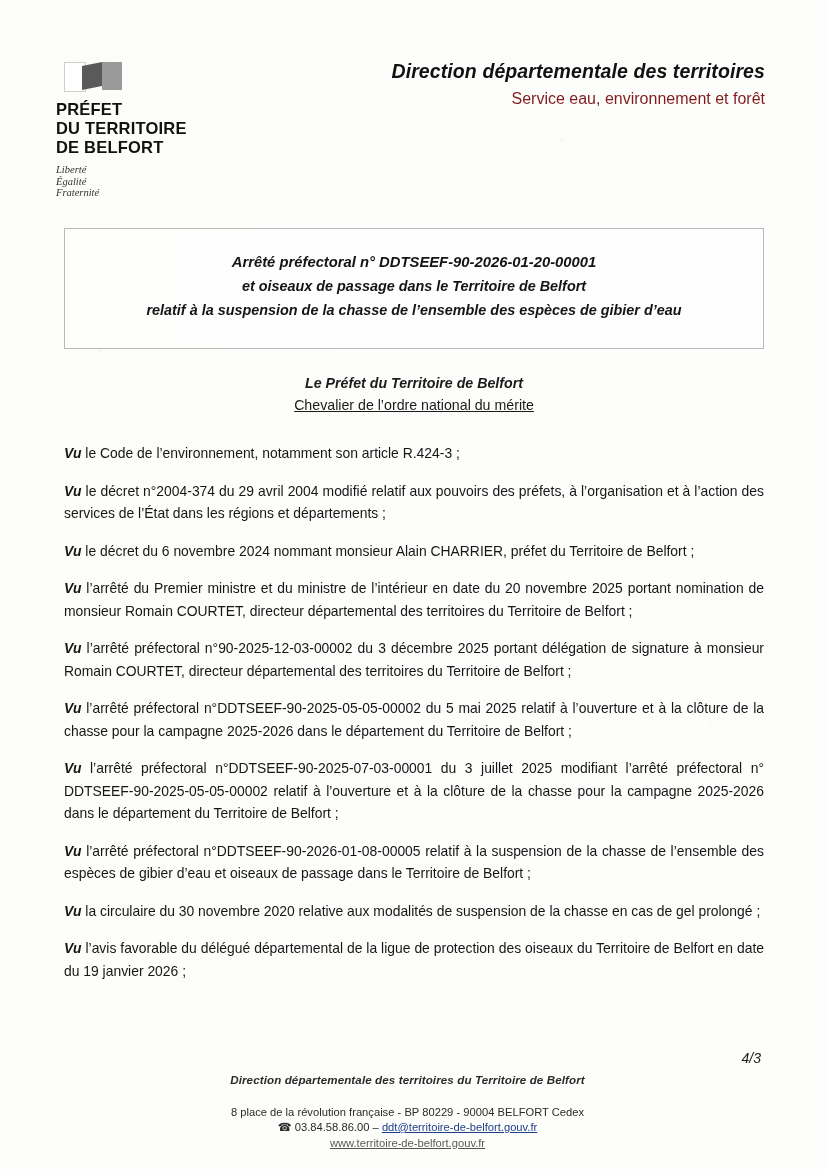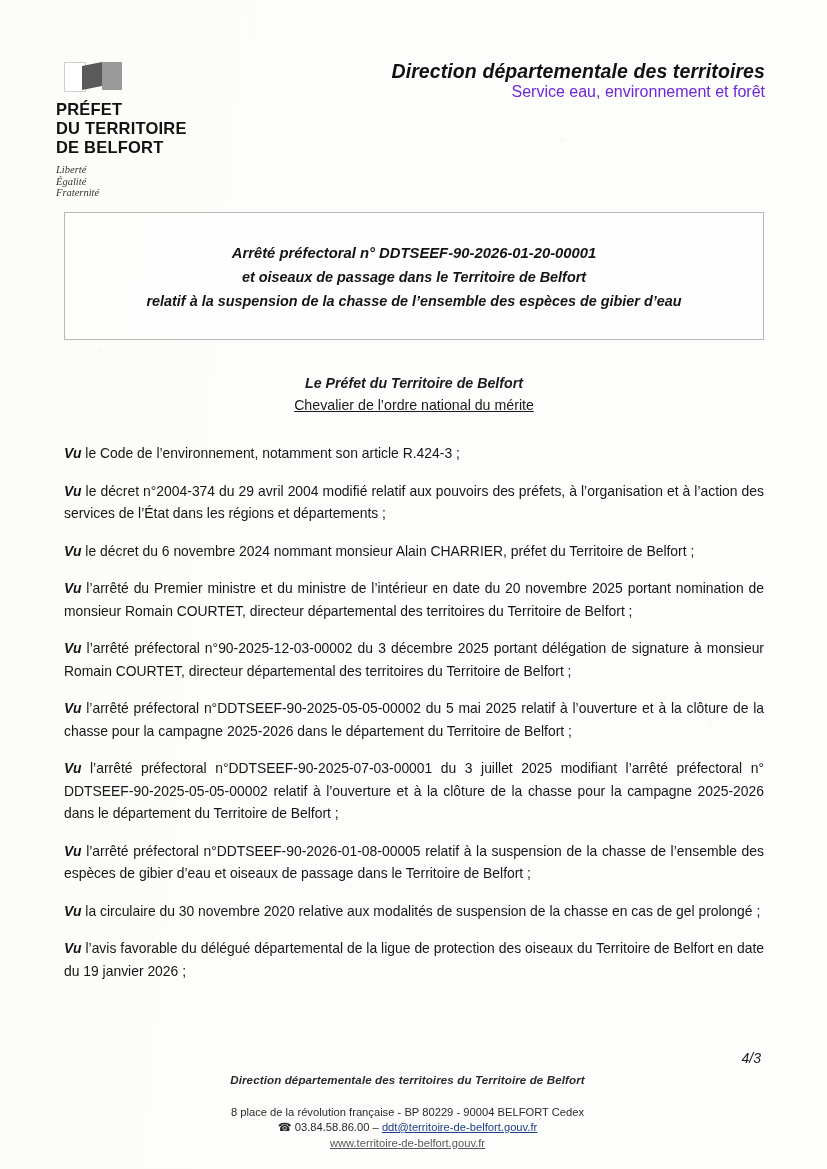--- a/index.html
+++ b/index.html
@@ -97,32 +97,33 @@
     text-align: right;
   }
   .service-title {
     font-weight: bold;
     font-style: italic;
     font-size: 19.5px;
     letter-spacing: 0.1px;
     color: #111;
   }
   .service-sub {
+    margin-top: 7px;
     font-size: 16px;
-    color: #6d28d9;
+    color: #7f1d1d;
   }
 
   
   .title-frame {
     position: absolute;
     left: 64px;
-    top: 212px;
+    top: 228px;
     width: 700px;
     border: 1px solid #b9b9b9;
-    padding: 28px 34px 26px 34px;
+    padding: 21px 34px 26px 34px;
     box-sizing: border-box;
     text-align: center;
     background: rgba(255,255,255,0.65);
   }
   .title-line {
     font-style: italic;
     font-weight: bold;
     font-size: 14.8px;
     line-height: 24px;
     color: #141414;

